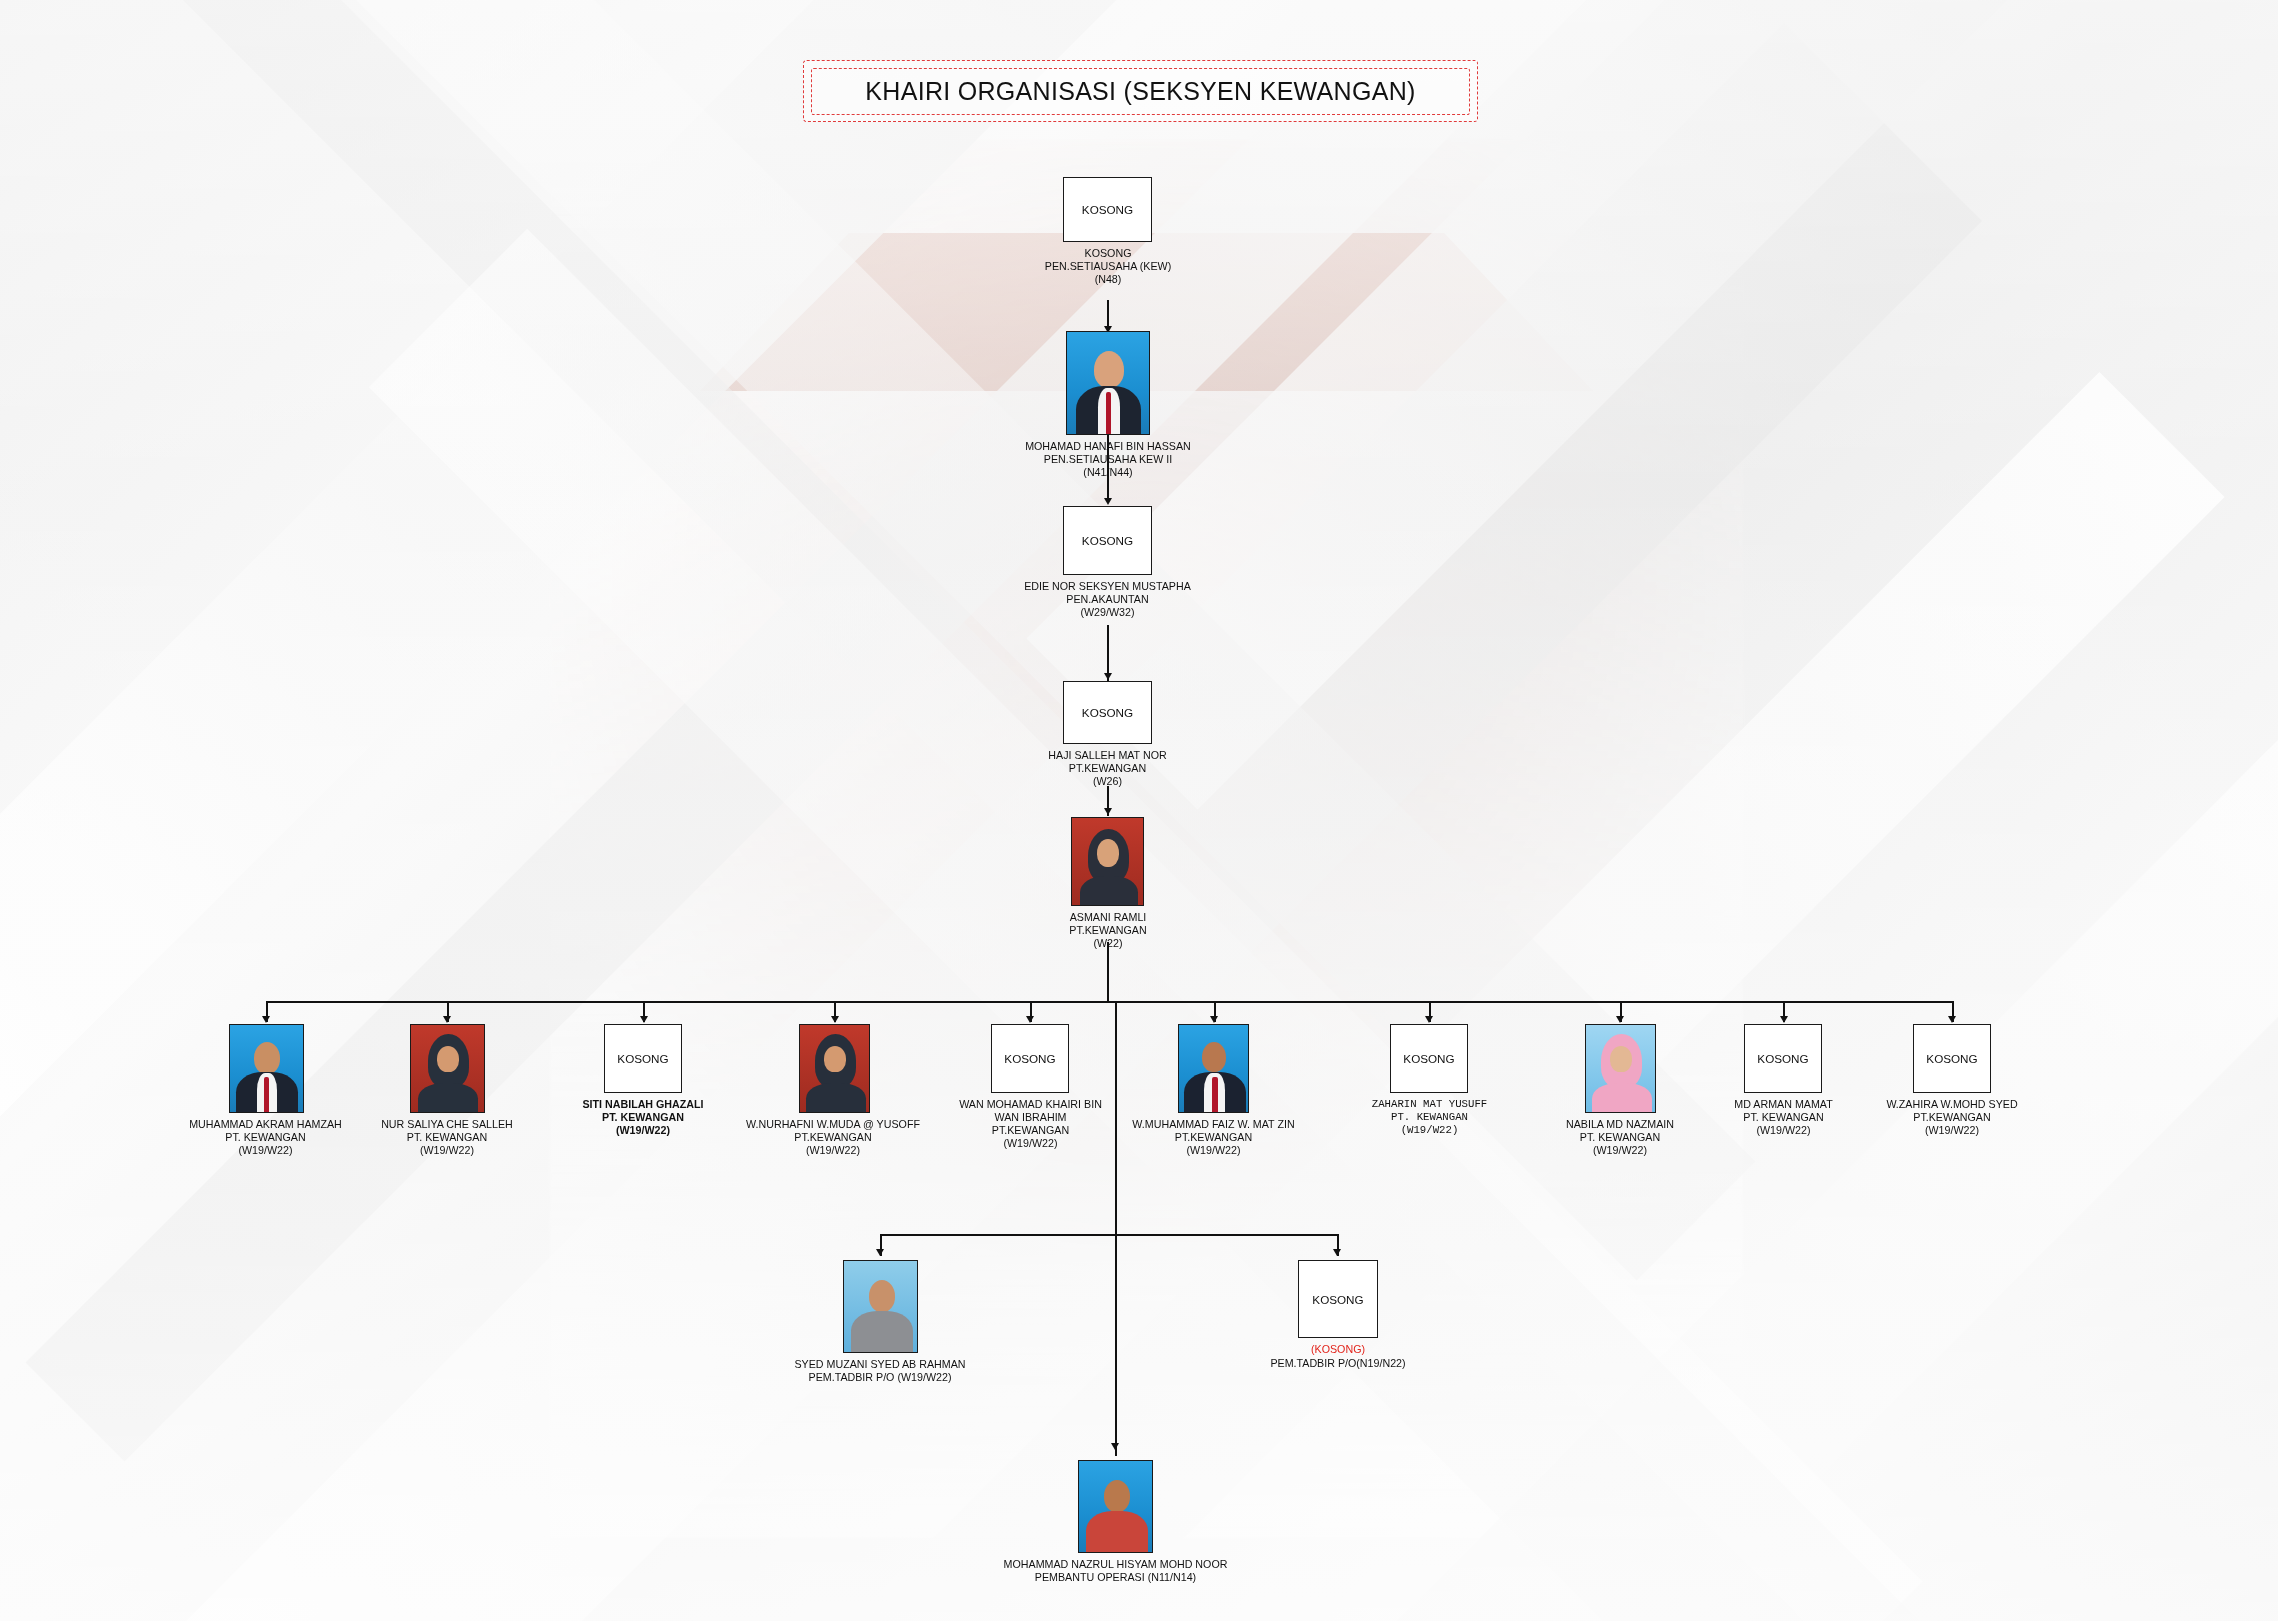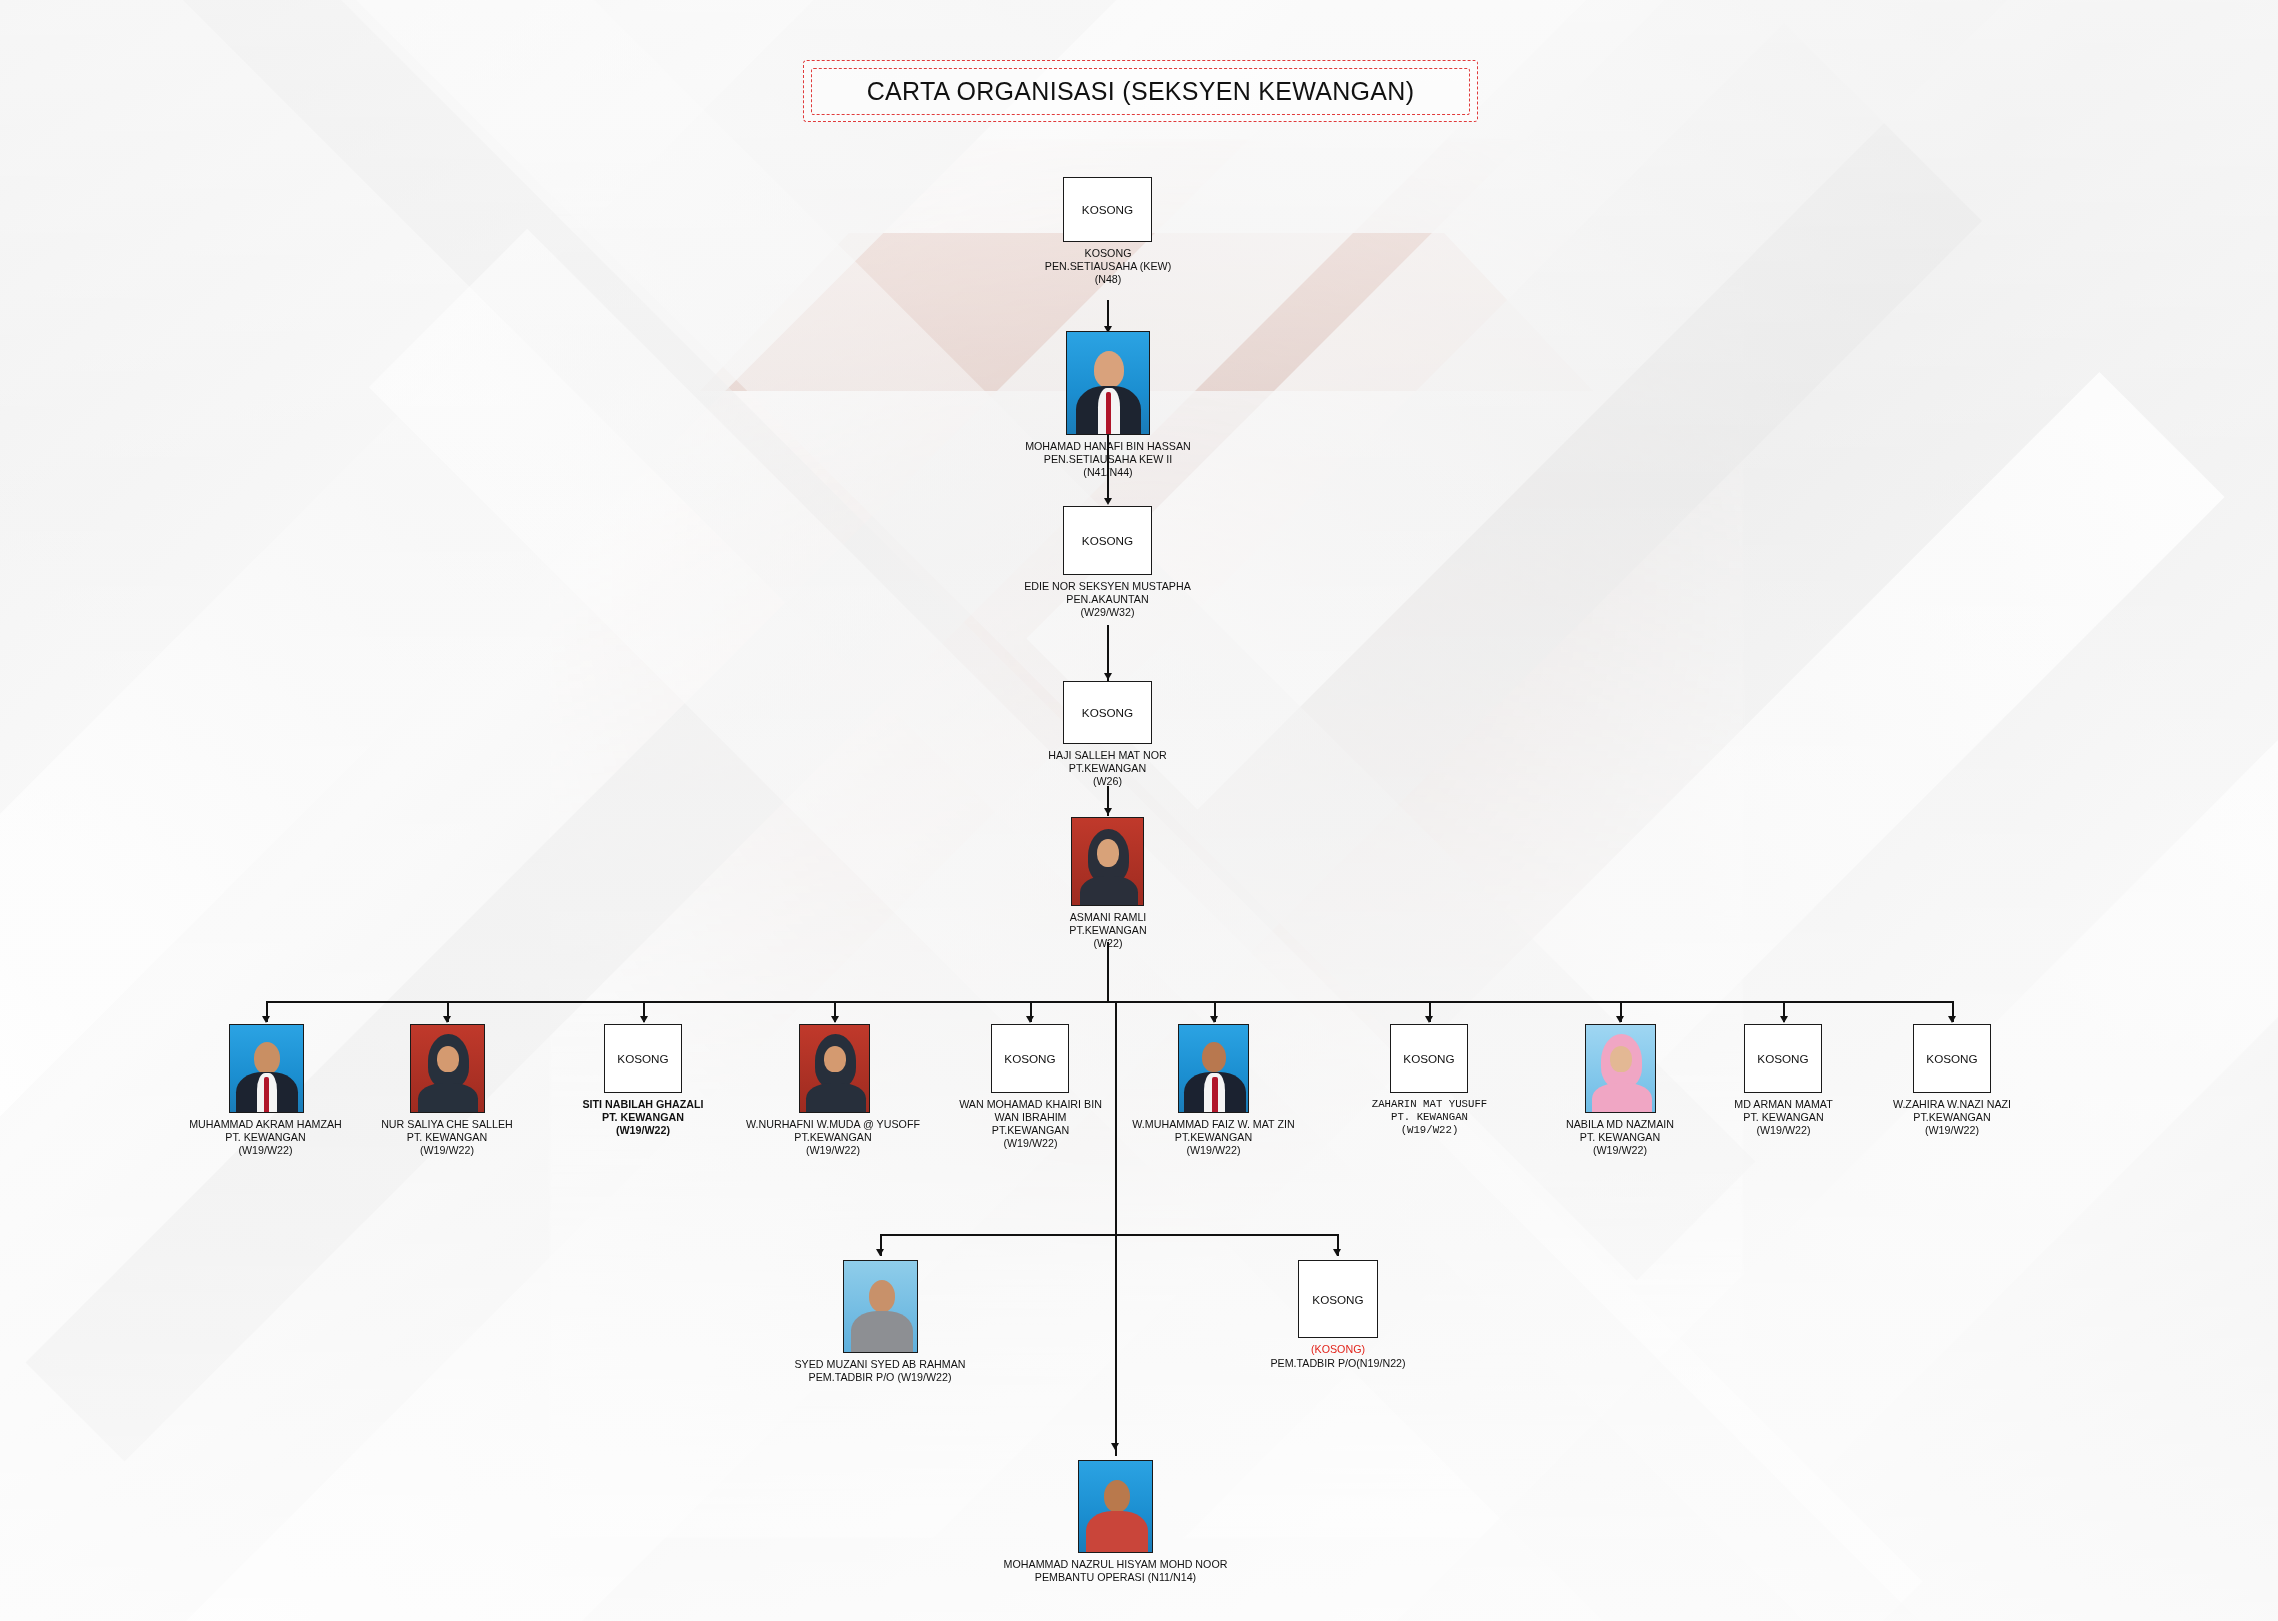--- a/index.html
+++ b/index.html
@@ -83,21 +83,21 @@
     <div class="band b5"></div>
     <div class="band b6"></div>
   <div class="r1"></div>
     <div class="r2"></div>
     <div class="r3"></div>
   <div class="fade"></div>
 </div>
 
 <div id="title-box">
   <div class="inner">
-    <div id="title-text">CARTA ORGANISASI (SEKSYEN KEWANGAN)</div>
+    <div id="title-text">KHAIRI ORGANISASI (SEKSYEN KEWANGAN)</div>
   </div>
 </div>
 
 <div>
 
   <div class="ln vl" style="left:1107px;top:201px;height:37px;"></div>
   <div class="arrow" style="left:1104px;top:326px;"></div>
   <div class="ln vl" style="left:1107px;top:300px;height:28px;"></div>
 
   <div class="ln vl" style="left:1107px;top:420px;height:82px;"></div>
@@ -278,21 +278,21 @@
 
 <div class="node" style="left:1744px;top:1024px;width:78px;">
   <div class="box" style="width:78px;height:69px;">KOSONG</div>
   <div class="cap" style="width:177px;margin-left:-49px;">MD ARMAN MAMAT
 PT. KEWANGAN
 (W19/W22)</div>
 </div>
 
 <div class="node" style="left:1913px;top:1024px;width:78px;">
   <div class="box" style="width:78px;height:69px;">KOSONG</div>
-  <div class="cap" style="width:186px;margin-left:-54px;">W.ZAHIRA W.NAZI NAZI
+  <div class="cap" style="width:186px;margin-left:-54px;">W.ZAHIRA W.MOHD SYED
 PT.KEWANGAN
 (W19/W22)</div>
 </div>
 
 <div class="node" style="left:843px;top:1260px;width:75px;">
   <div class="photo-box" style="width:75px;height:93px;">
     <div class="p-bg" style="background:linear-gradient(180deg,#8fcdea,#5fb0dd);"></div>
     <div class="p-head" style="left:25px;top:18.6px;width:26px;height:32px;background:#c8916a;"></div>
     <div class="p-body" style="left:6.5px;top:50px;width:62px;height:47px;background:#8d8f93;"></div>
   </div>

